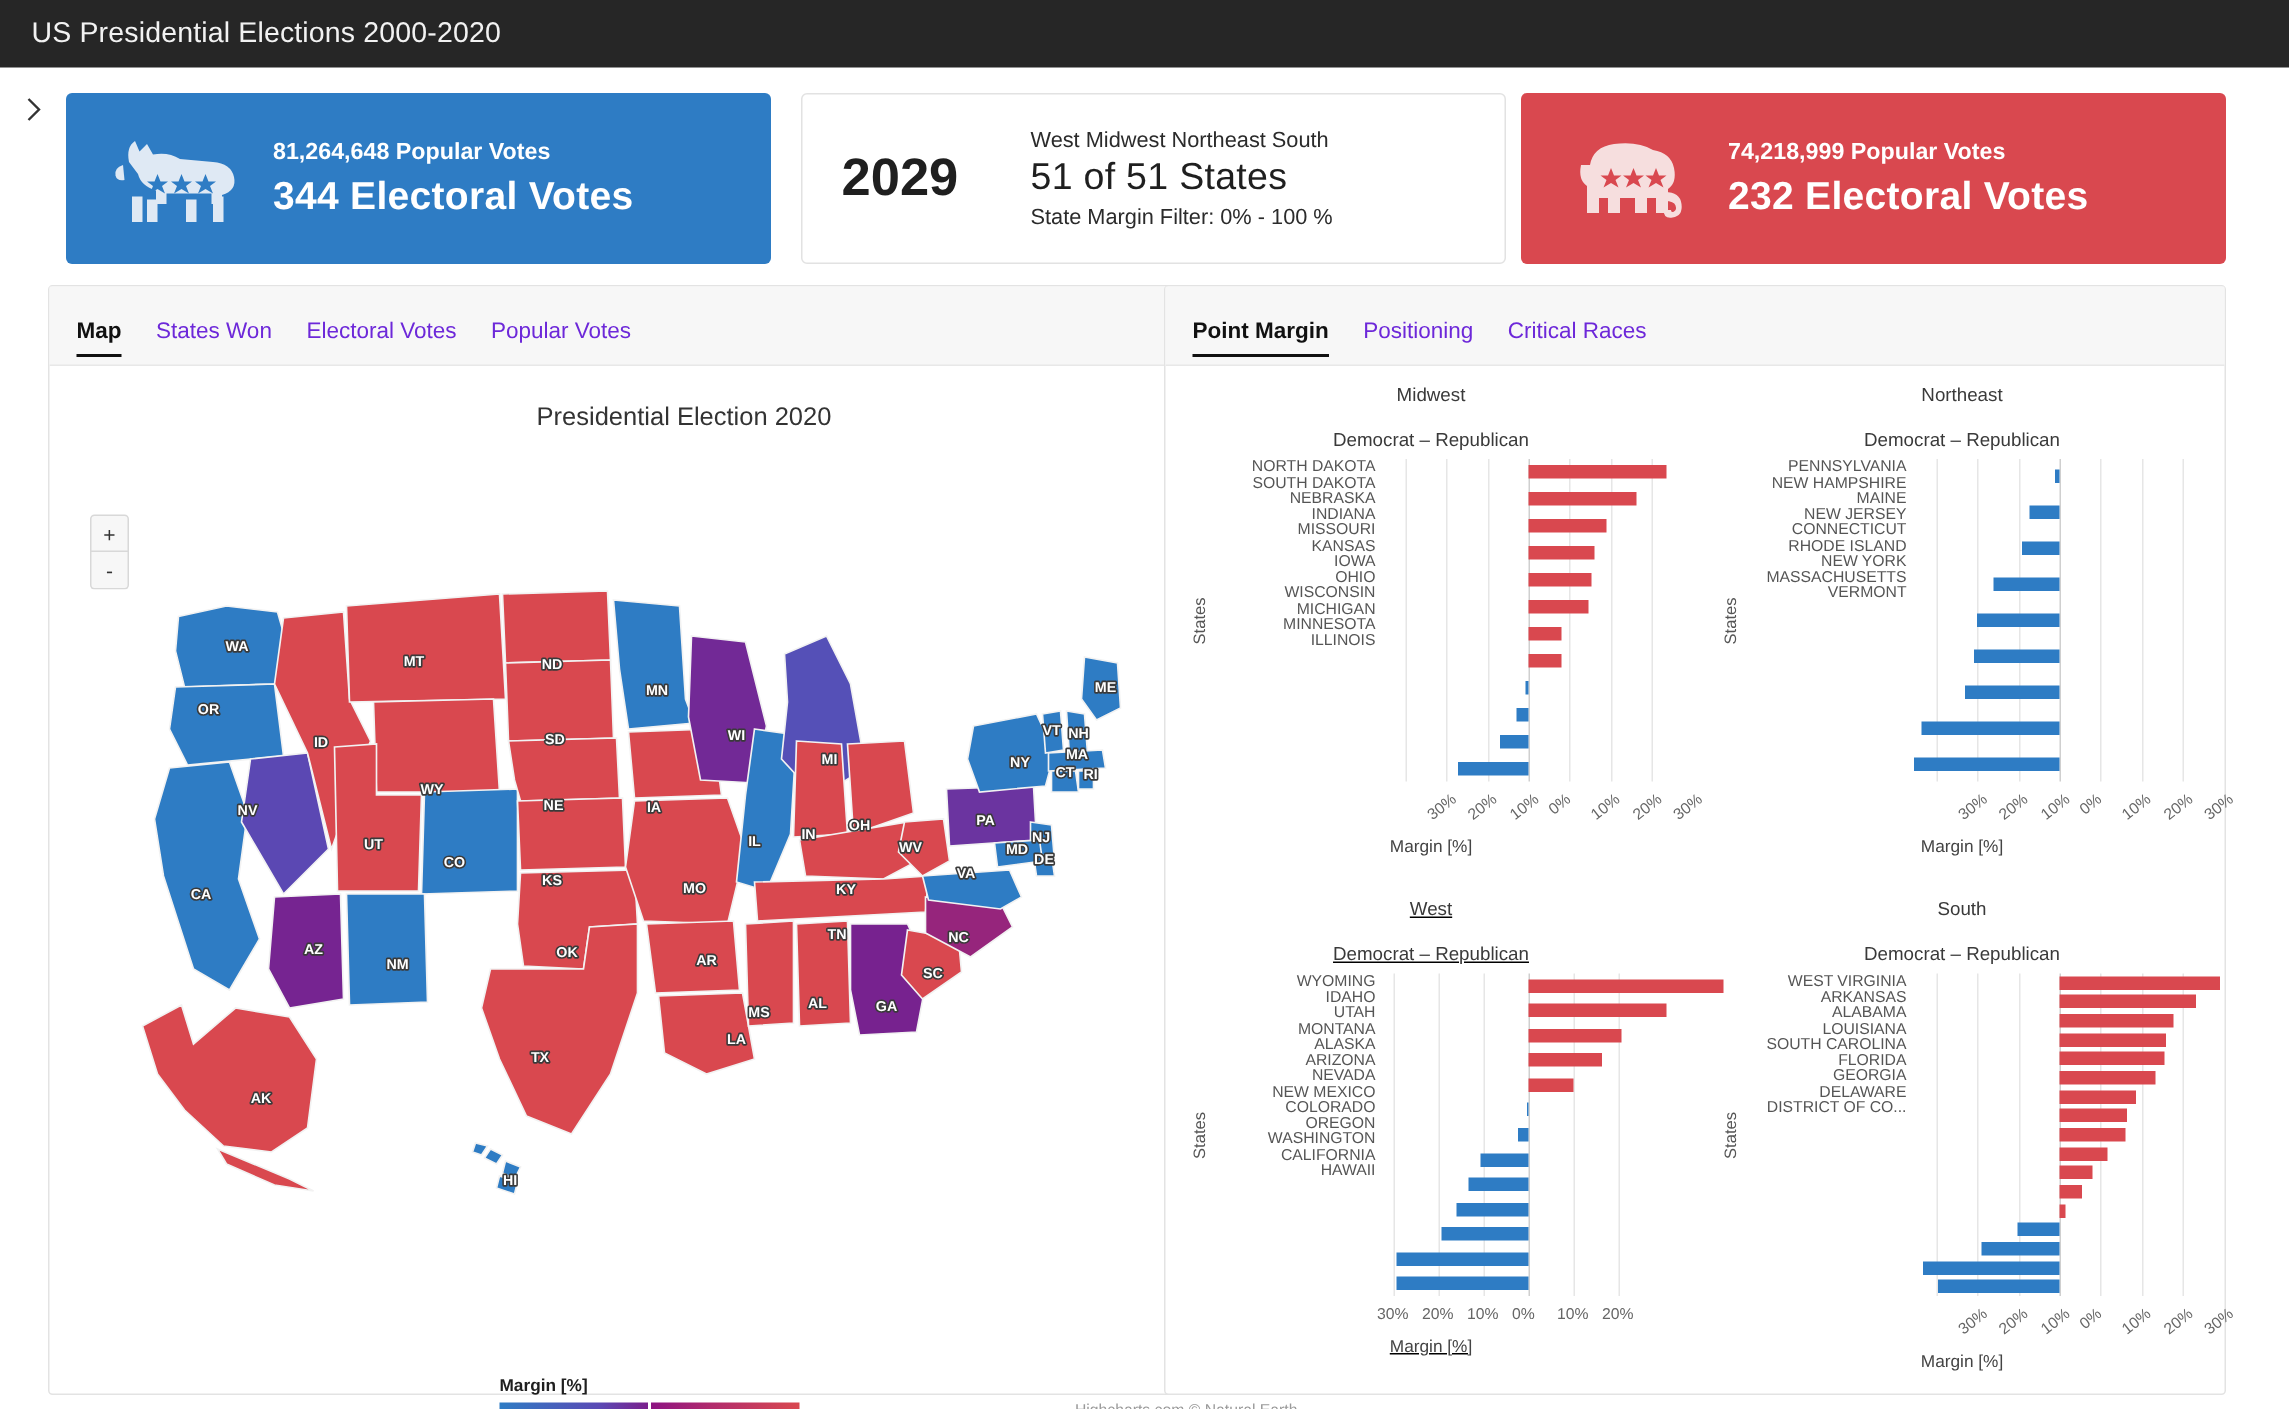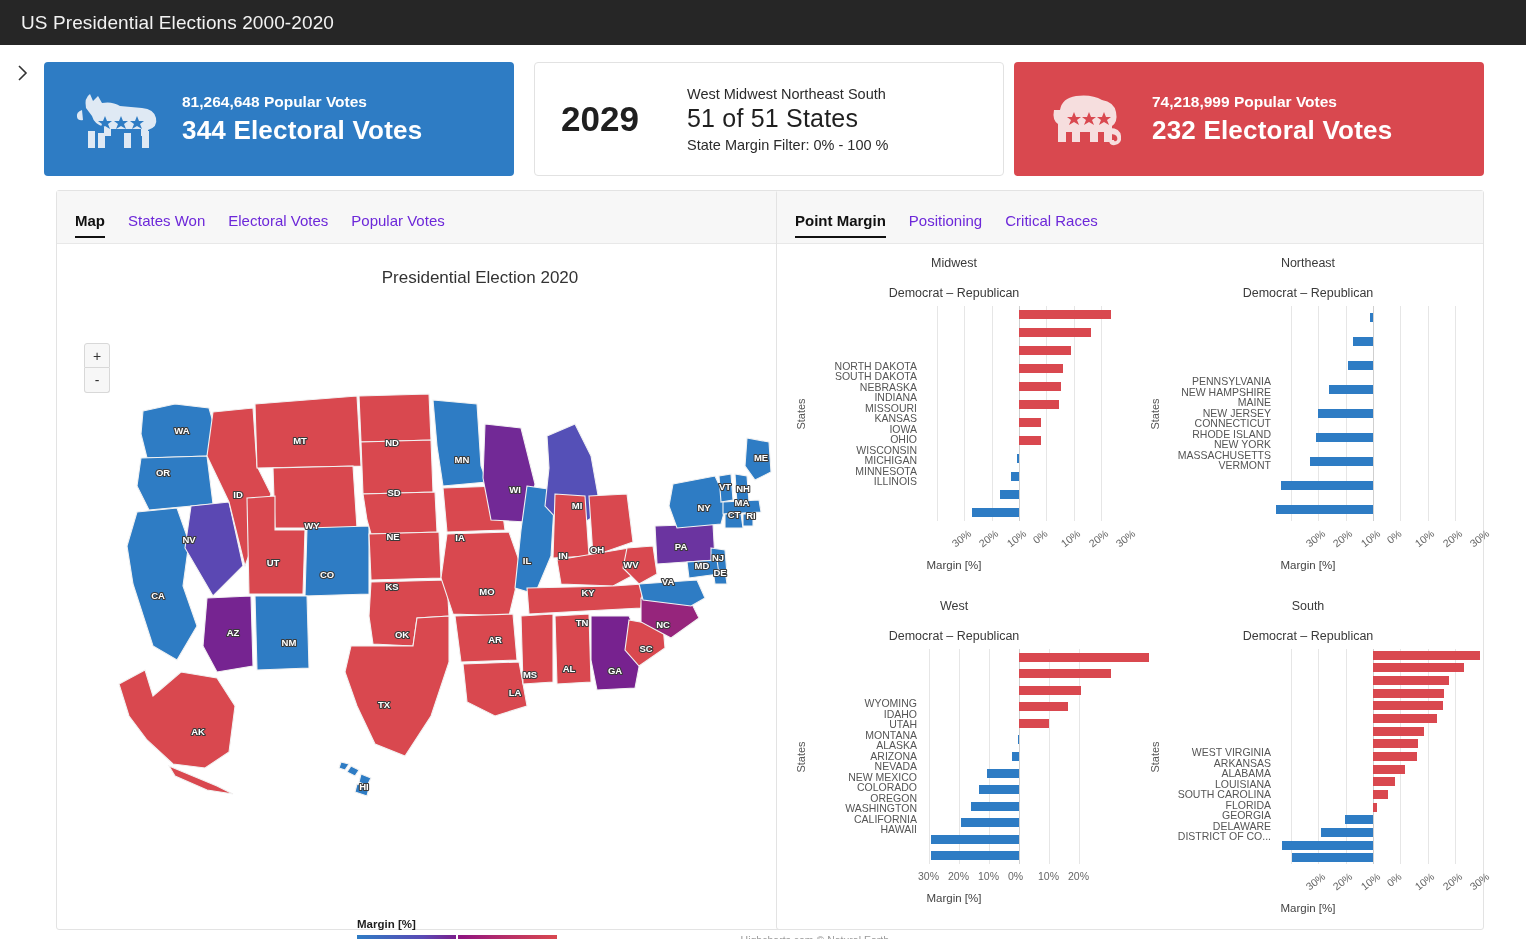--- a/index.html
+++ b/index.html
@@ -56,21 +56,21 @@
   #kpi-year { font-size: 35px; font-weight: bold; color: #1f1f1f; margin-left: 26px; width: 120px; }
   .kpi-center-text { margin-left: 6px; }
   #kpi-regions { font-size: 14.5px; color: #2b2b2b; margin-bottom: 2px; }
   #kpi-states { font-size: 25px; font-weight: normal; color: #1f1f1f; letter-spacing: .2px; }
   #kpi-filter { font-size: 14.5px; color: #2b2b2b; margin-top: 4px; }
 
   
   .panel {
     position: absolute; background: #fff; border: 1px solid #e3e3e3; border-radius: 3px;
   }
-  #panel-left  { left: 56px;  top: 190px; width: 848px; height: 740px; }
+  #panel-left  { left: 32px;  top: 190px; width: 848px; height: 740px; }
   #panel-right { left: 776px; top: 190px; width: 708px; height: 740px; }
 
   .panel-tabs {
     height: 53px; background: #f7f7f7; border-bottom: 1px solid #e8e8e8;
     display: flex; align-items: flex-end; padding-left: 18px; position: relative;
   }
   .ptab {
     font-size: 15px; color: #6d28d9; cursor: pointer; margin-right: 23px;
     padding-bottom: 15px; position: relative; line-height: 1; white-space: nowrap;
   }
@@ -117,22 +117,22 @@
   #charts { position: relative; width: 100%; height: 686px; }
   .chart-cell { position: absolute; width: 354px; height: 343px; }
   .chart-title { text-align: center; font-size: 12.5px; color: #3a3a3a; padding-top: 12px; }
   .chart-sub   { text-align: center; font-size: 12.5px; color: #3a3a3a; margin-top: 16px; }
   .plot { position: relative; margin-top: 6px; height: 215px; }
   .ylab {
     position: absolute; left: 8px; top: 50%; transform: translateY(-50%) rotate(-90deg);
     font-size: 11px; color: #555; transform-origin: center;
   }
   .cats {
-    position: absolute; top: 10px; width: 118px; height: 100%;
-    display: flex; flex-direction: column; justify-content: center;
+    position: absolute; top: 0; width: 118px; height: 100%;
+    display: flex; flex-direction: column; justify-content: flex-start;
     text-align: right; padding-right: 6px;
   }
   .cats div { font-size: 10.5px; color: #555; line-height: 1; white-space: nowrap; }
   .bars { position: absolute; top: 0; height: 100%; }
   .gridline { position: absolute; top: 0; bottom: 0; width: 1px; background: #e6e6e6; }
   .gridline.axis { background: #cfcfcf; }
   .barrow { position: absolute; height: 9px; }
   .bar { position: absolute; height: 100%; }
   .bar.dem { background: #2e7cc4; }
   .bar.gop { background: #d9484f; }
@@ -491,21 +491,21 @@
           <span style="left: 167.714px; top: 2px;">30%</span>
           <span style="left: 195.143px; top: 2px;">20%</span>
           <span style="left: 222.571px; top: 2px;">10%</span>
           <span style="left: 250px; top: 2px;">0%</span>
           <span style="left: 277.429px; top: 2px;">10%</span>
           <span style="left: 304.857px; top: 2px;">20%</span>
           <span style="left: 332.286px; top: 2px;">30%</span>
         </div>
         <div class="xlab" style="position: relative; margin-top: 4px;">Margin [%]</div>
       </div>
-      <div class="chart-cell" style="left: 0px; top: 343px;">
+      <div class="chart-cell" style="left: 0px; top: 343px; text-decoration: underline;">
         <div class="chart-title">West</div>
         <div class="chart-sub">Democrat – Republican</div>
         <div class="plot">
           <div class="ylab">States</div>
           <div class="cats" style="left: 28px;">
             <div>WYOMING</div>
             <div>IDAHO</div>
             <div>UTAH</div>
             <div>MONTANA</div>
             <div>ALASKA</div>
@@ -574,21 +574,21 @@
           <span style="left: 261px; top: 2px;">10%</span>
           <span style="left: 291px; top: 2px;">20%</span>
         </div>
         <div class="xlab" style="position: relative; margin-top: 6px;">Margin [%]</div>
       </div>
       <div class="chart-cell" style="left: 354px; top: 343px;">
         <div class="chart-title">South</div>
         <div class="chart-sub">Democrat – Republican</div>
         <div class="plot">
           <div class="ylab">States</div>
-          <div class="cats" style="left: 28px; margin-top: 28px;">
+          <div class="cats" style="left: 28px;">
             <div>WEST VIRGINIA</div>
             <div></div>
             <div>ARKANSAS</div>
             <div></div>
             <div>ALABAMA</div>
             <div></div>
             <div>LOUISIANA</div>
             <div></div>
             <div>SOUTH CAROLINA</div>
             <div></div>

